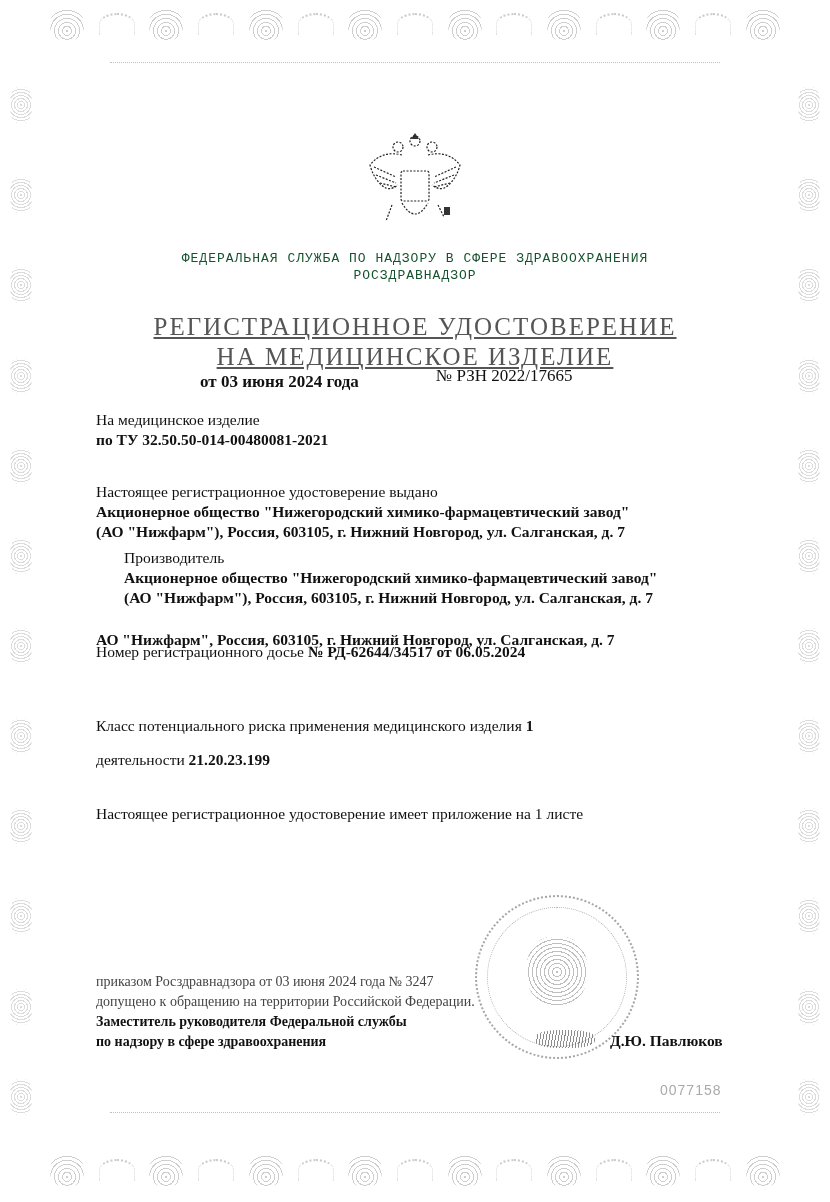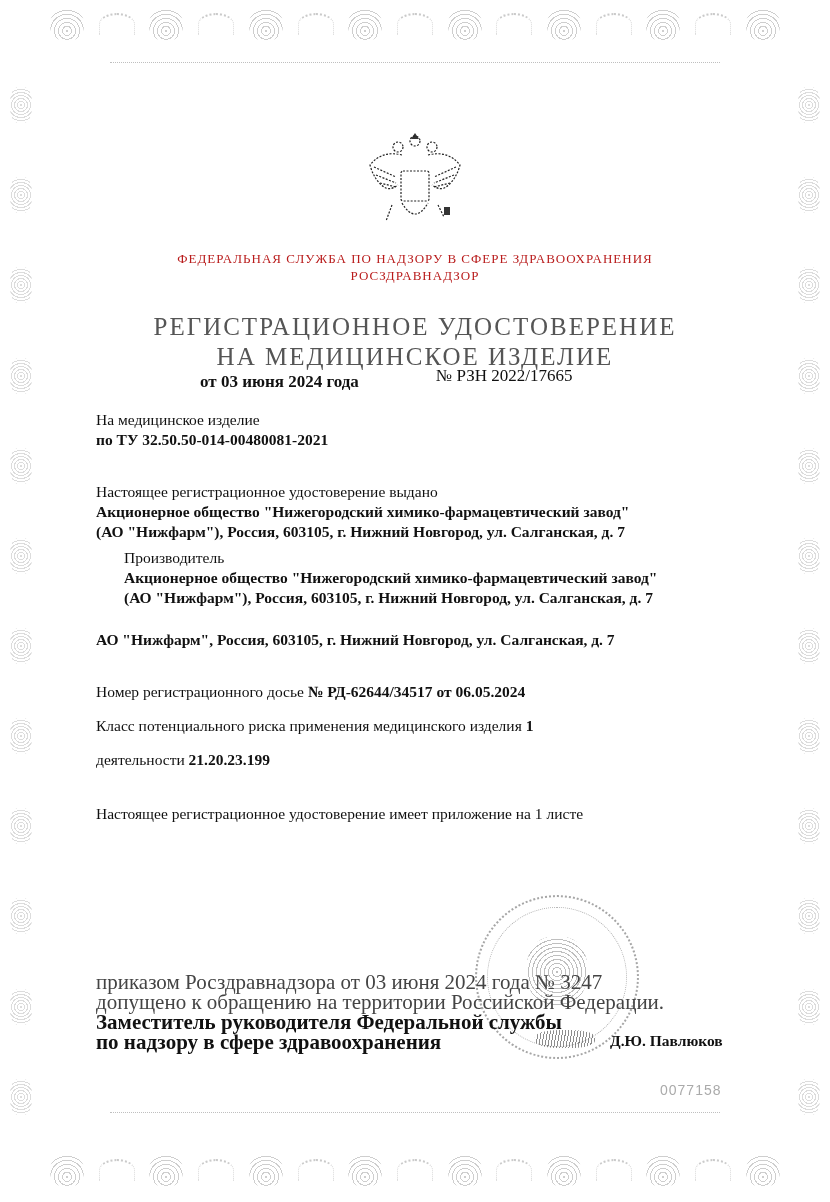--- a/index.html
+++ b/index.html
@@ -18,36 +18,36 @@
   .border-right { right: 6px; }
   .side-motif { width: 22px; height: 36px; border-radius: 40%;
     background: repeating-radial-gradient(circle, rgba(0,0,0,0.28) 0 1px, transparent 1px 3px); opacity: 0.5; }
   .dotline { position: absolute; left: 110px; right: 110px; height: 0; border-top: 1px dotted rgba(0,0,0,0.25); }
   .dotline.top { top: 62px; }
   .dotline.bottom { top: 1112px; }
 
   
   .emblem { position: absolute; left: 362px; top: 125px; width: 106px; height: 110px; }
 
-  .agency { position: absolute; left: 100px; width: 630px; top: 250px; text-align: center; font-family: Liberation Serif, serif; font-size: 13px; letter-spacing: 1px; color: #b91c1c; line-height: 17px; }
-
-  .title { position: absolute; left: 100px; width: 630px; top: 312px; text-align: center; font-family: "Liberation Serif", serif; font-size: 25px; letter-spacing: 2px; color: #555; line-height: 30px; font-weight: normal; }
+  .agency { position: absolute; left: 100px; width: 630px; top: 250px; text-align: center; font-family: Liberation Mono, monospace; font-size: 13px; letter-spacing: 1px; color: #14532d; line-height: 17px; }
+
+  .title { position: absolute; left: 100px; width: 630px; top: 312px; text-align: center; font-family: "Liberation Serif", serif; font-size: 25px; letter-spacing: 2px; color: #555; line-height: 30px; font-weight: normal; text-decoration: underline; }
 
   .date-line { position: absolute; top: 372px; left: 200px; font-size: 17px; font-weight: bold; }
   .number-line { position: absolute; top: 366px; left: 436px; font-size: 17px; font-weight: normal; }
 
   .field { position: absolute; left: 96px; width: 640px; font-size: 15.5px; line-height: 20px; }
   .field .label { font-weight: normal; }
   .field .value { font-weight: bold; }
 
   .stamp { position: absolute; left: 475px; top: 895px; width: 160px; height: 160px; border-radius: 50%; border: 2px dotted rgba(0,0,0,0.35); }
   .stamp::before { content: ""; position: absolute; inset: 10px; border-radius: 50%; border: 1px dotted rgba(0,0,0,0.3); }
   .stamp .eagle { position: absolute; left: 50px; top: 40px; width: 60px; height: 70px; border-radius: 40% 40% 45% 45%; background: repeating-radial-gradient(circle, rgba(0,0,0,0.25) 0 1px, transparent 1px 4px); }
 
-  .sign-block { position: absolute; left: 96px; top: 972px; font-size: 21px; line-height: 20px; }
+  .sign-block { position: absolute; left: 96px; top: 972px; font-size: 14px; line-height: 20px; }
   .sign-block .order { color: #444; }
   .sign-block .role { font-weight: bold; }
   .signer { position: absolute; left: 610px; top: 1032px; font-size: 15.5px; font-weight: bold; }
   .signature { position: absolute; left: 535px; top: 1030px; width: 60px; height: 18px; background: repeating-linear-gradient(100deg, rgba(0,0,0,0.45) 0 1px, transparent 1px 3px); border-radius: 40%; }
 
   .serial { position: absolute; left: 660px; top: 1082px; font-family: "Liberation Sans", sans-serif; font-size: 14px; color: #aaa; letter-spacing: 1px; }
 </style>
 </head>
 <body>
 
@@ -143,21 +143,21 @@
 <div class="field" style="top:548px;margin-left:28px;">
   <div class="label">Производитель</div>
   <div class="value">Акционерное общество "Нижегородский химико-фармацевтический завод"</div>
   <div class="value">(АО "Нижфарм"), Россия, 603105, г. Нижний Новгород, ул. Салганская, д. 7</div>
 </div>
 
 <div class="field" style="top:630px;">
   <div class="value">АО "Нижфарм", Россия, 603105, г. Нижний Новгород, ул. Салганская, д. 7</div>
 </div>
 
-<div class="field" style="top:682px;">
+<div class="field" style="top:642px;">
   <span class="label">Номер регистрационного досье </span><span class="value">№ РД-62644/34517 от 06.05.2024</span>
 </div>
 
 <div class="field" style="top:716px;">
   <span class="label">Класс потенциального риска применения медицинского изделия </span><span class="value">1</span>
 </div>
 
 <div class="field" style="top:750px;">
   <div><span class="label">деятельности </span><span class="value">21.20.23.199</span></div>
 </div>

